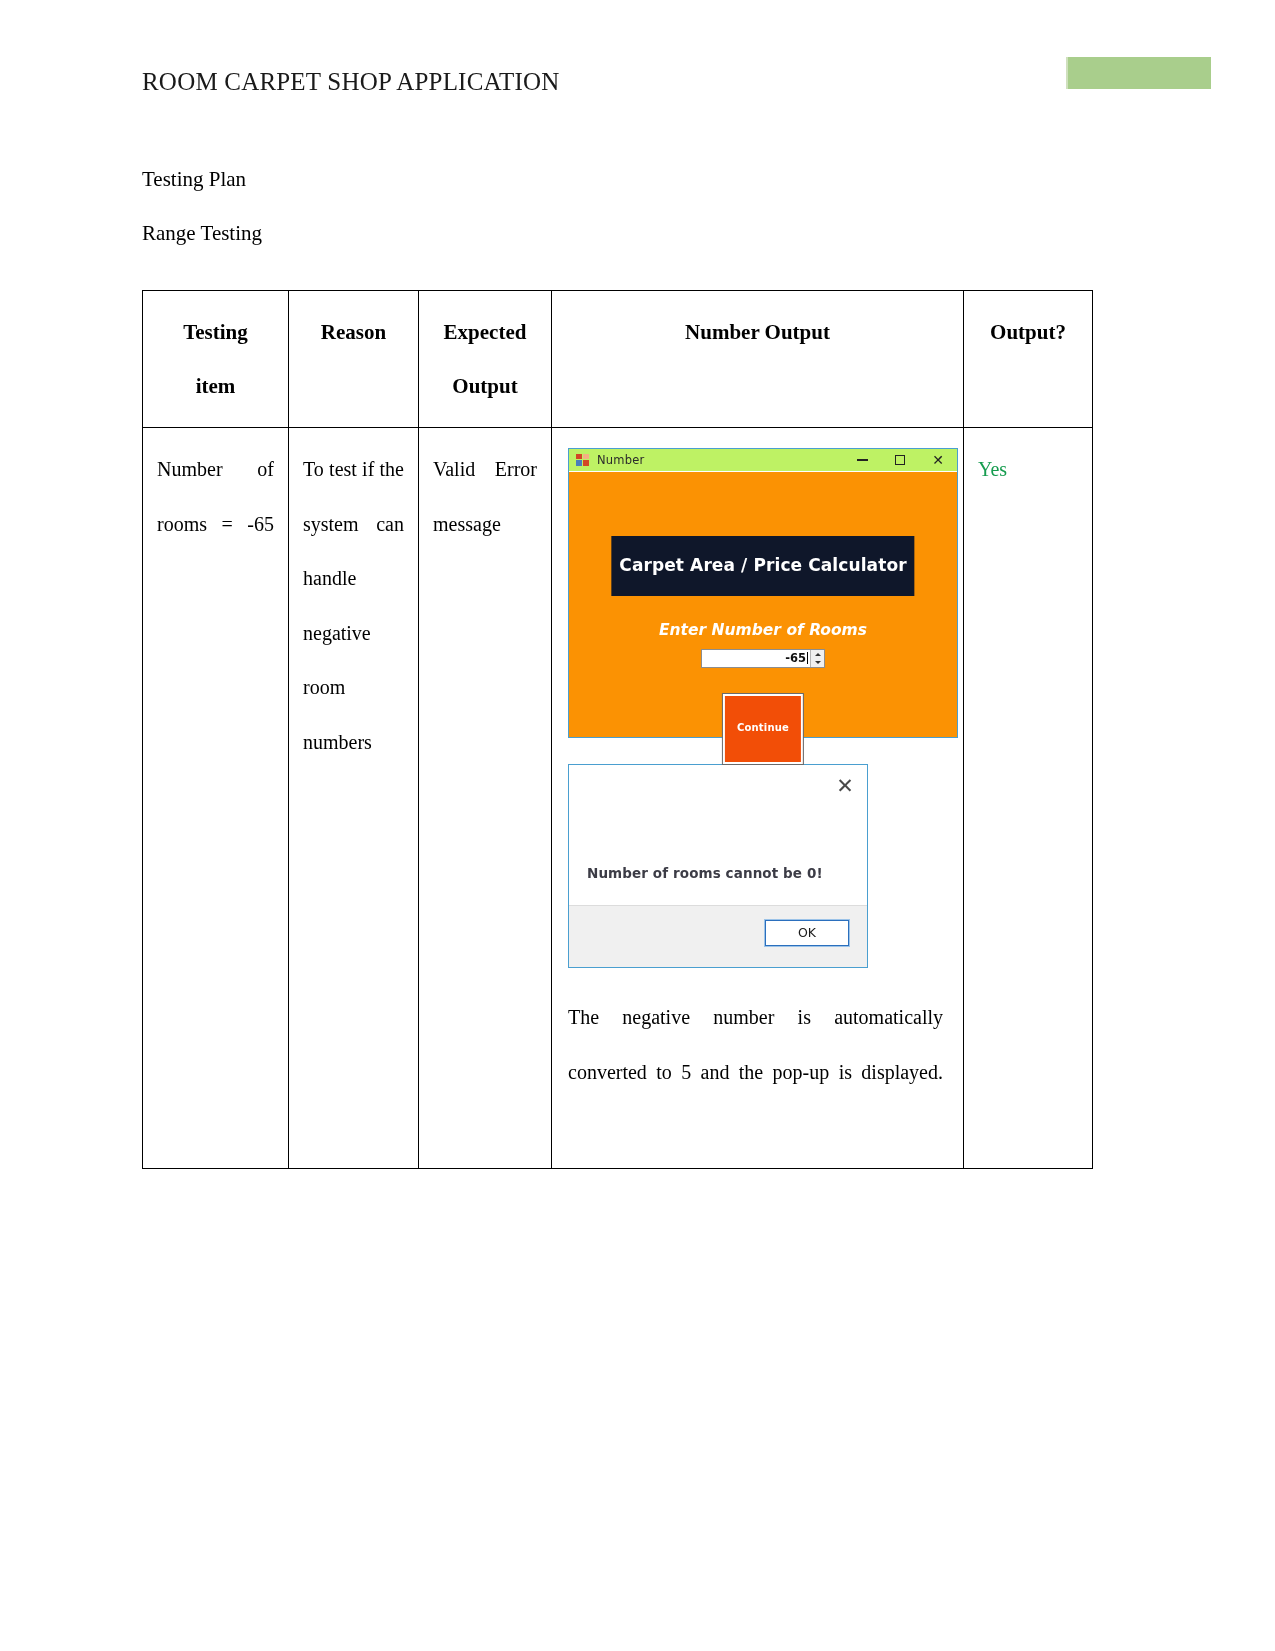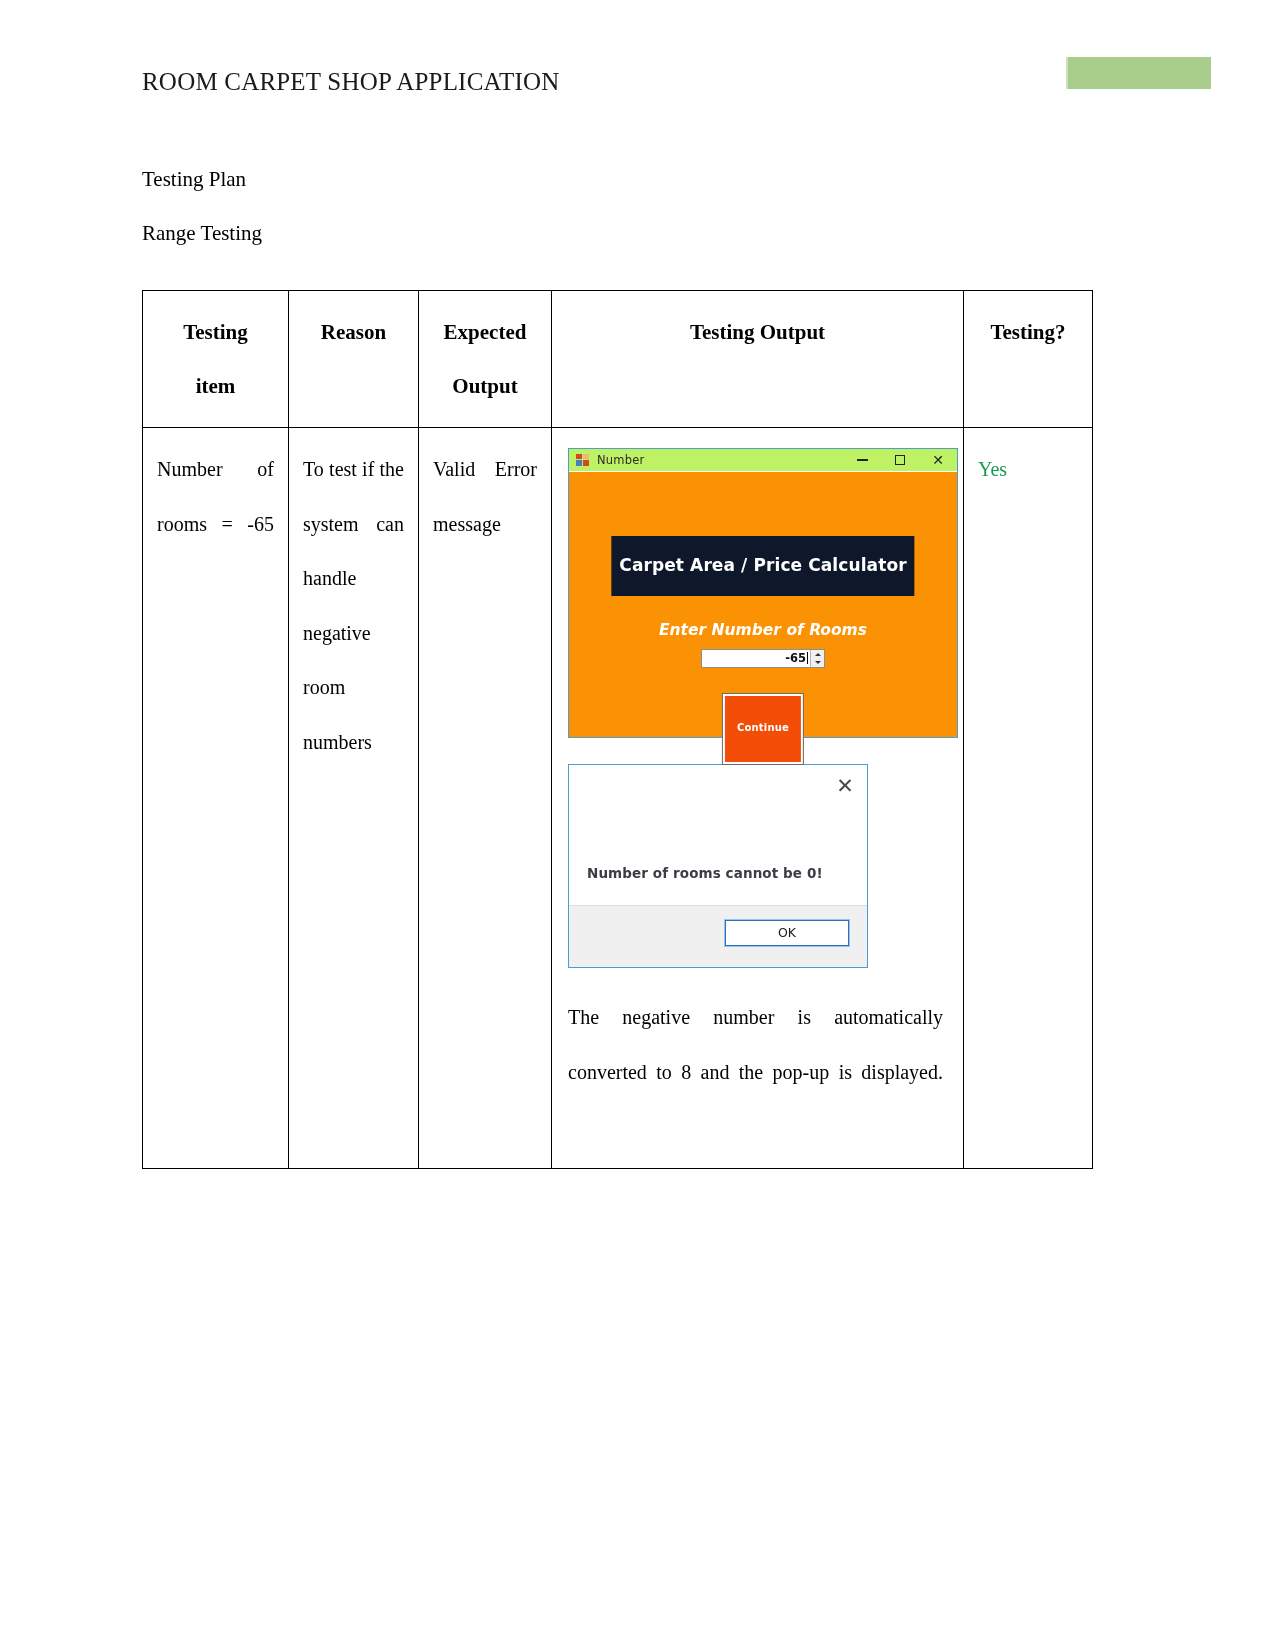--- a/index.html
+++ b/index.html
@@ -282,21 +282,21 @@
   .msg-bottom {
     height: 62px;
     background: #f0f0f0;
     border-top: 1px solid #dcdcdc;
     position: relative;
   }
   .ok-btn {
     position: absolute;
     right: 18px;
     top: 14px;
-    width: 124px;
+    width: 84px;
     height: 26px;
     background: #ffffff;
     border: 1.5px solid #2b6fbd;
     outline: 1px solid #9cc3e8;
     display: flex;
     align-items: center;
     justify-content: center;
     font-family: "DejaVu Sans", "Liberation Sans", sans-serif;
     font-size: 12.5px;
     color: #1b1b1b;
@@ -331,22 +331,22 @@
     <tr>
       <th class="hdr-cell">
         <span>Testing</span>
         <span class="l2">item</span>
       </th>
       <th class="hdr-cell">Reason</th>
       <th class="hdr-cell">
         <span>Expected</span>
         <span class="l2">Output</span>
       </th>
-      <th class="hdr-cell">Testing Output</th>
-      <th class="hdr-cell">Testing?</th>
+      <th class="hdr-cell">Number Output</th>
+      <th class="hdr-cell">Output?</th>
     </tr>
   </thead>
   <tbody>
     <tr>
       <td class="body-cell">
         <div class="justify-block">Number of rooms = -65</div>
       </td>
       <td class="body-cell">
         <div class="justify-block">To test if the system can handle negative room numbers</div>
       </td>
@@ -397,19 +397,19 @@
         <div class="msgbox">
           <div class="msg-top">
             <span class="msg-close">✕</span>
             <span class="msg-text">Number of rooms cannot be 0!</span>
           </div>
           <div class="msg-bottom">
             <span class="ok-btn">OK</span>
           </div>
         </div>
 
-        <div class="caption">The negative number is automatically converted to 8 and the pop-up is displayed.</div>
+        <div class="caption">The negative number is automatically converted to 5 and the pop-up is displayed.</div>
       </td>
 
       <td class="cell-success">Yes</td>
     </tr>
   </tbody>
 </table>
 
 </body></html>

